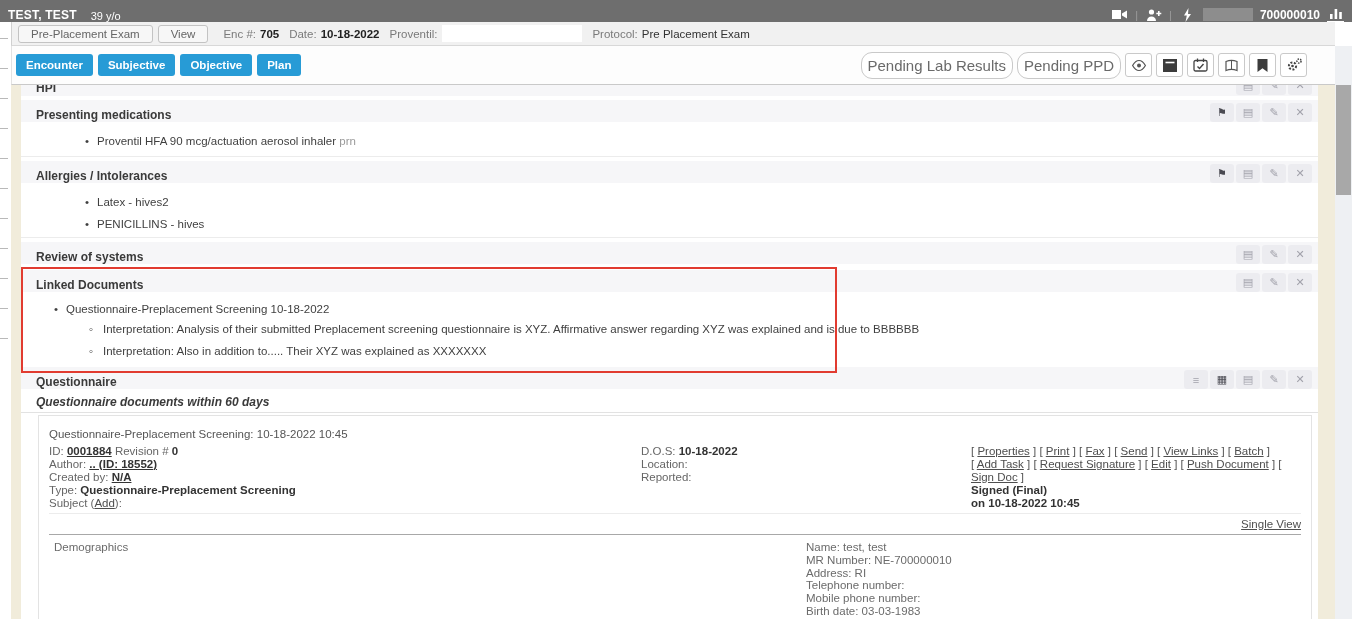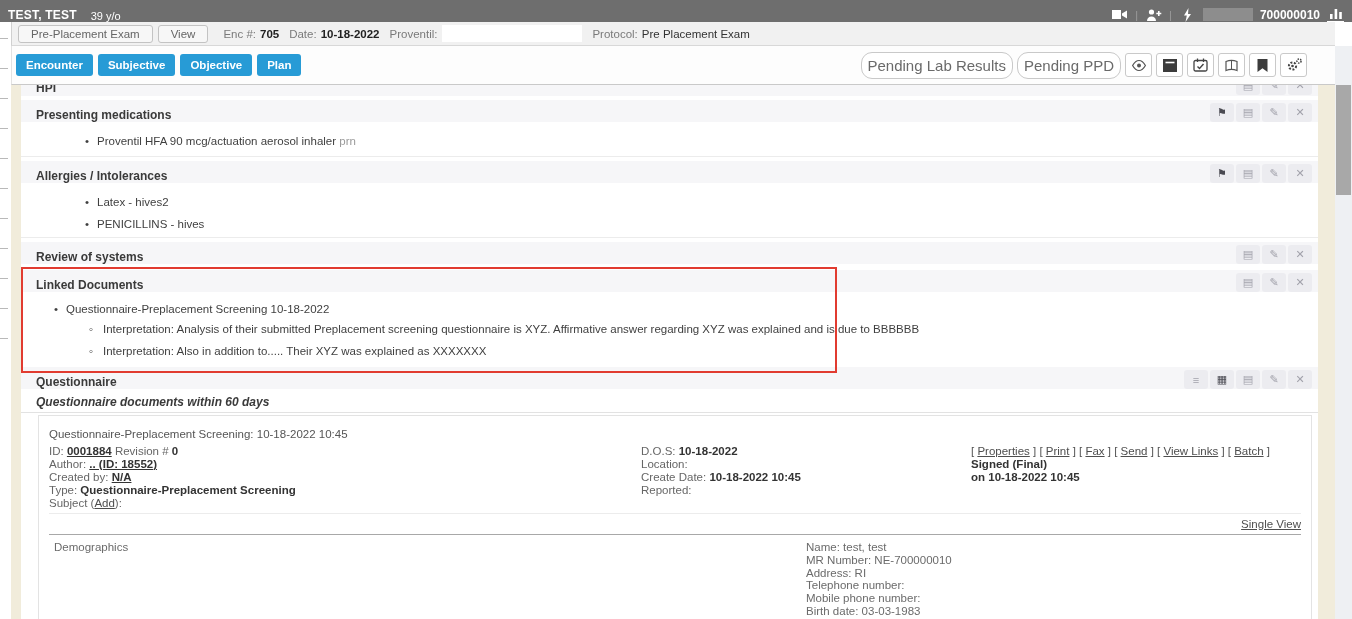--- a/index.html
+++ b/index.html
@@ -351,35 +351,38 @@
             <span>Subject (</span><span class="lnk">Add</span><span>):</span>
           </div>
         </div>
 
         <div class="col-mid">
           <div>
             <span>D.O.S:</span>
             <span class="bold">10-18-2022</span>
           </div>
           <div><span>Location:</span></div>
-          <div>
-            <span>Create Date:</span>
-            <span class="bold">10-18-2022 10:45</span>
-          </div>
           <div><span>Reported:</span></div>
         </div>
 
         <div class="col-right">
           <div>
             <span class="br">[ </span><a class="lnk">Properties</a><span class="br"> ]</span>
             <span class="br">[ </span><a class="lnk">Print</a><span class="br"> ]</span>
             <span class="br">[ </span><a class="lnk">Fax</a><span class="br"> ]</span>
             <span class="br">[ </span><a class="lnk">Send</a><span class="br"> ]</span>
             <span class="br">[ </span><a class="lnk">View Links</a><span class="br"> ]</span>
             <span class="br">[ </span><a class="lnk">Batch</a><span class="br"> ]</span>
+          </div>
+          <div>
+            <span class="br">[ </span><a class="lnk">Add Task</a><span class="br"> ]</span>
+            <span class="br">[ </span><a class="lnk">Request Signature</a><span class="br"> ]</span>
+            <span class="br">[ </span><a class="lnk">Edit</a><span class="br"> ]</span>
+            <span class="br">[ </span><a class="lnk">Push Document</a><span class="br"> ]</span>
+            <span class="br">[ </span><a class="lnk">Sign Doc</a><span class="br"> ]</span>
           </div>
           <div class="signed">Signed (Final)</div>
           <div class="signed">on 10-18-2022 10:45</div>
         </div>
       </div>
 
       <div class="sv-row">
         <a class="lnk">Single View</a>
       </div>
       <div class="dark-hr"></div>

